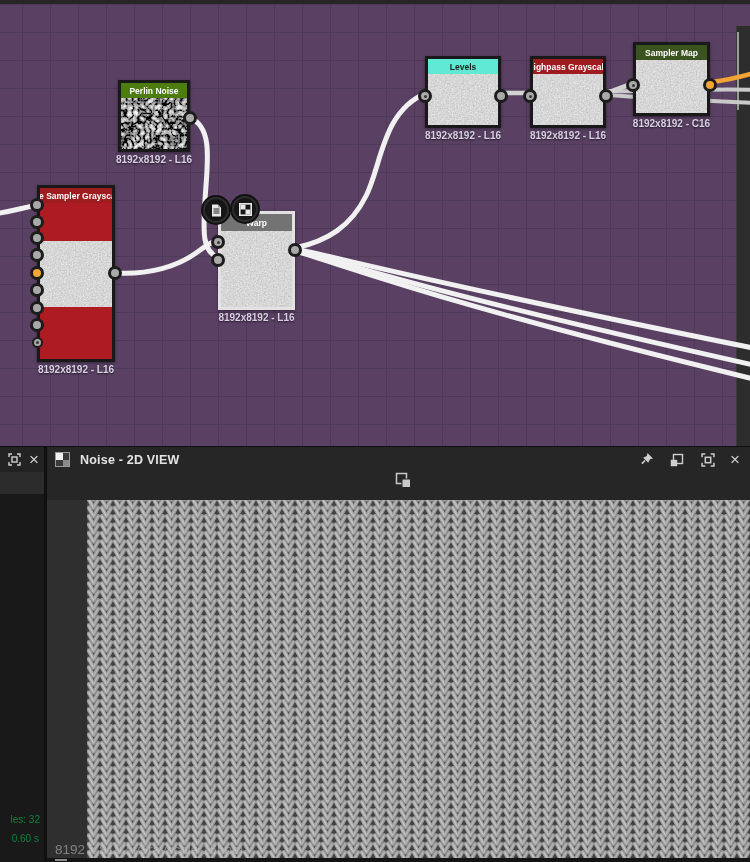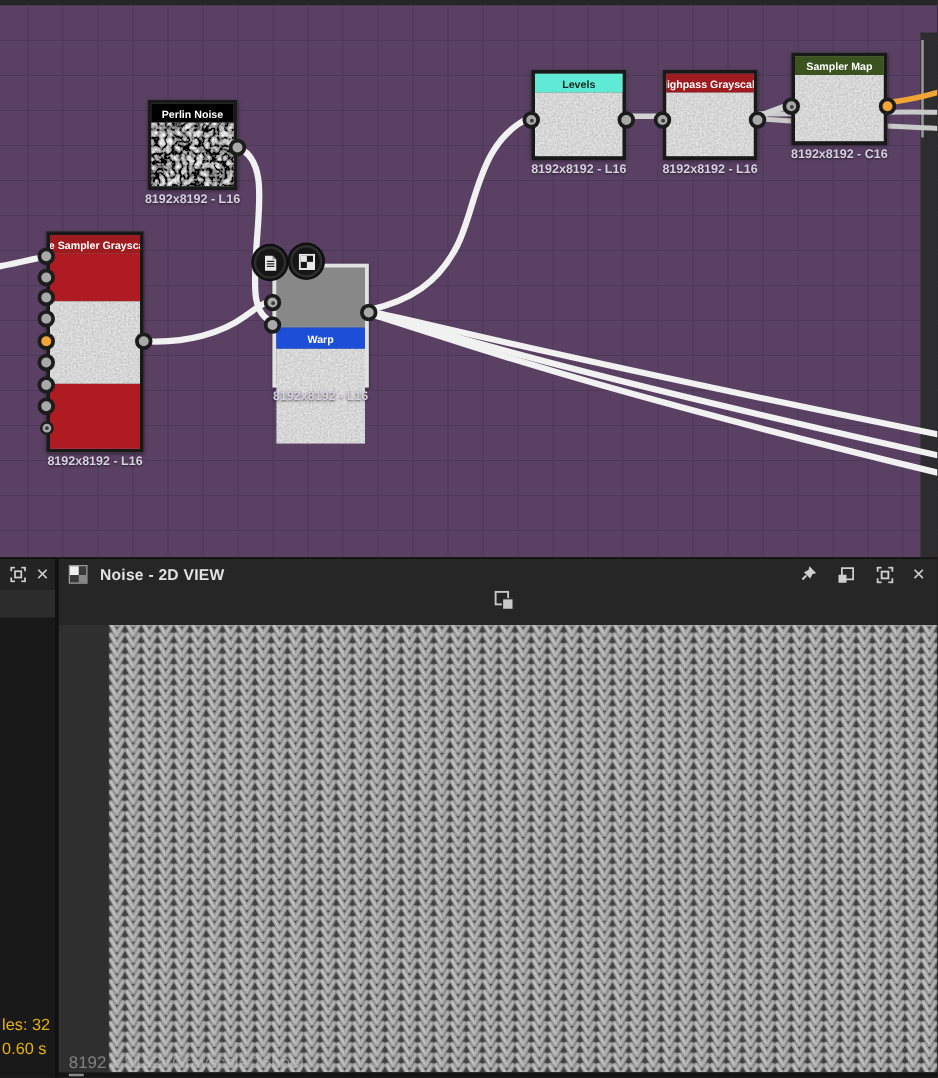--- a/index.html
+++ b/index.html
@@ -40,22 +40,22 @@
 
   .badge { position:absolute; width:26px; height:26px; border-radius:50%; background:#161616;
            border:2px solid #2e2e2e; box-shadow:0 0 0 2px #101010; z-index:6;
            display:flex; align-items:center; justify-content:center; }
 
   
   .left-panel { position:absolute; left:0; top:446px; width:44px; height:416px; background:#191919; }
   .left-panel .titlebar { position:absolute; left:0; top:0; width:100%; height:26px; background:#232323;
            border-top:1px solid #0e0e0e; display:flex; align-items:center; gap:6px; padding-left:5px; }
   .left-panel .toolstub { position:absolute; left:0; top:26px; width:100%; height:22px; background:#2c2c2c; }
-  .left-stats { position:absolute; right:4px; bottom:14px; text-align:left; color:#eab308;
-           font-size:13px; line-height:19px; white-space:nowrap; }
+  .left-stats { position:absolute; right:4px; bottom:14px; text-align:center; color:#15803d;
+           font-size:10px; line-height:19px; white-space:nowrap; }
   .v-divider { position:absolute; left:44px; top:446px; width:3px; height:416px; background:#101010; }
 
   .viewer { position:absolute; left:47px; top:446px; width:703px; height:416px; background:#262626; }
   .viewer .titlebar { position:absolute; left:0; top:0; width:100%; height:26px; background:#262626;
            border-top:1px solid #0e0e0e; display:flex; align-items:center; }
   .viewer-title { font-size:12.5px; font-weight:bold; color:#e3e3e3; margin-left:10px; letter-spacing:.2px; }
   .titlebar-right { margin-left:auto; display:flex; align-items:center; gap:13px; padding-right:10px; }
   .tb-btn { width:18px; height:18px; display:flex; align-items:center; justify-content:center; color:#cfcfcf; }
   .close-x { font-size:17px; color:#cfcfcf; line-height:16px; }
   .checker-ic { width:15px; height:15px; margin-left:8px; border:1px solid #9a9a9a; position:relative; background:#3a3a3a; }
@@ -133,21 +133,21 @@
         <path d="M 295,249 C 345,259 430,283 758,349" stroke="#f1f1f1" stroke-width="5"></path>
         <path d="M 295,250 C 345,263 430,293 758,366" stroke="#f1f1f1" stroke-width="5"></path>
         <path d="M 295,251 C 345,265 435,302 758,380" stroke="#f1f1f1" stroke-width="5"></path>
         <path d="M 502,93 L 529,93" stroke="#d2d2d2" stroke-width="4.5"></path>
         <path d="M 607,93 L 634,83" stroke="#d2d2d2" stroke-width="5"></path>
         <path d="M 711,82 C 728,80 744,76 757,72" stroke="#f2a435" stroke-width="4.5"></path>
       </g>
     </svg>
 
     <div class="node" style="left:118px;top:80px;width:72px;height:72px;">
-      <div class="node-header" style="background-color: #000000;">
+      <div class="node-header" style="background-color: #4d7c0f;">
         <span class="node-title" style="color: rgb(255, 255, 255);">Perlin Noise</span>
       </div>
       <div class="node-body" style="height:51px;">
         <svg class="nz">
             <rect width="100%" height="100%" filter="url(#nzperlin)"></rect>
           </svg>
       </div>
       <div class="connector" style="right:-10px;top:28px;"></div>
       <div class="node-label">8192x8192 - L16</div>
     </div>
@@ -170,21 +170,21 @@
       <div class="connector orange" style="left:-10px;top:78px;"></div>
       <div class="connector" style="left:-10px;top:95px;"></div>
       <div class="connector" style="left:-10px;top:113px;"></div>
       <div class="connector" style="left:-10px;top:130px;"></div>
       <div class="connector small dot" style="left:-8px;top:149px;"></div>
       <div class="connector" style="right:-10px;top:78px;"></div>
       <div class="node-label">8192x8192 - L16</div>
     </div>
 
     <div class="node selected" style="left:218px;top:211px;width:77px;height:99px;">
-      <div class="node-header" style="height: 17px; background-color: #1d4ed8; margin-top: 48px;">
+      <div class="node-header" style="height: 17px; background-color: #737373;">
         <span class="node-title" style="color: rgb(255, 255, 255);">Warp</span>
       </div>
       <div class="node-body" style="height:76px;">
         <svg class="nz">
             <rect width="100%" height="100%" filter="url(#nzfine)"></rect>
           </svg>
       </div>
       <div class="connector dot" style="left:-10px;top:21px;"></div>
       <div class="connector" style="left:-10px;top:39px;"></div>
       <div class="connector" style="right:-10px;top:29px;"></div>

